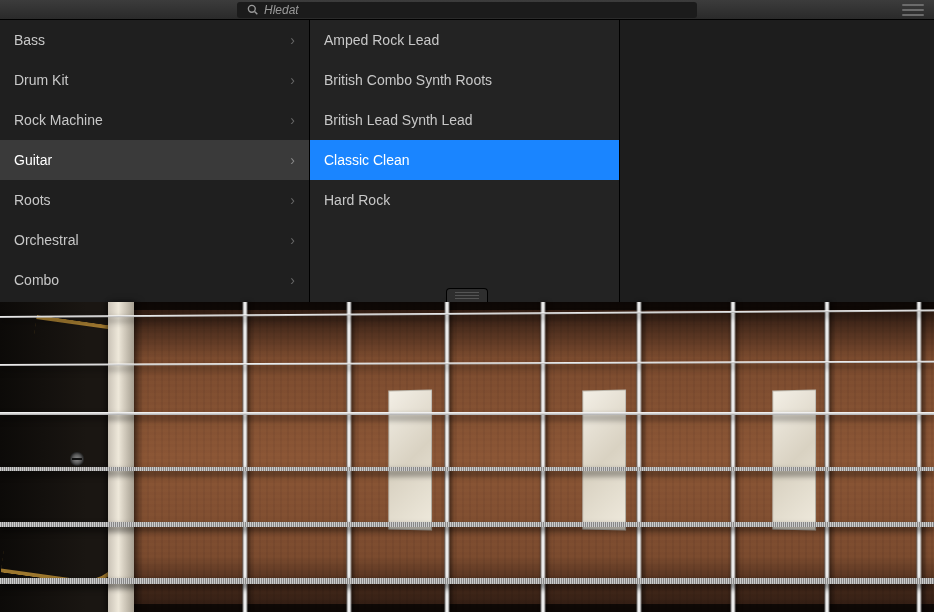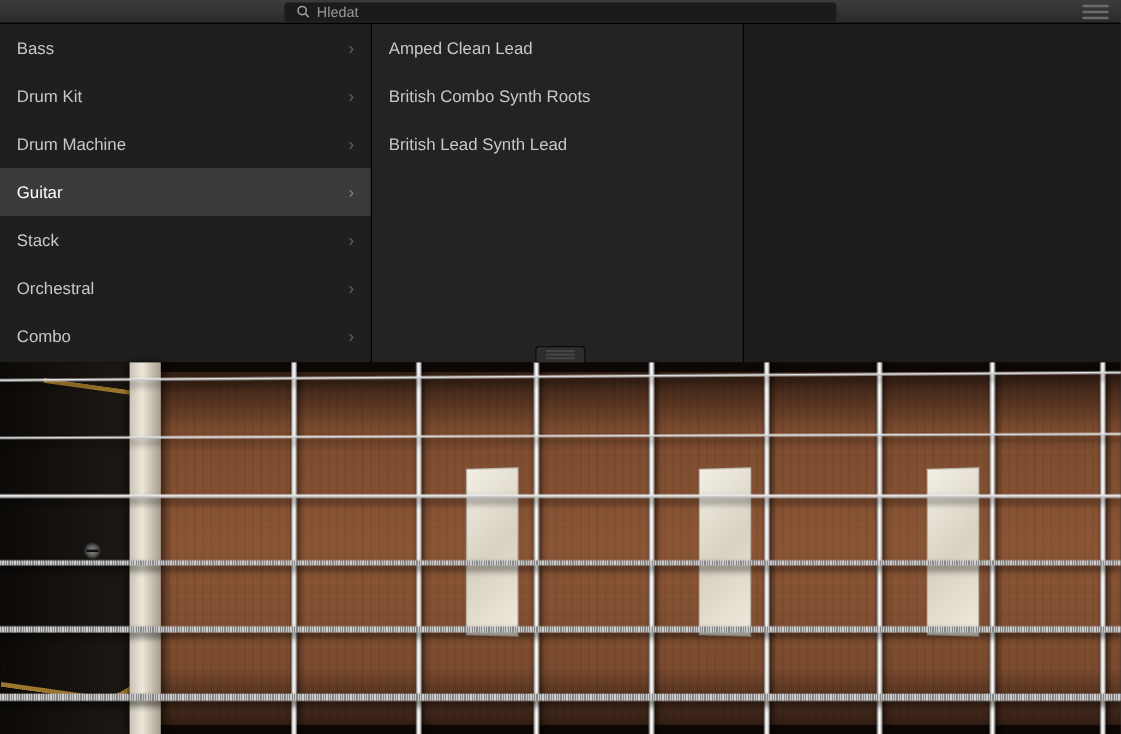--- a/index.html
+++ b/index.html
@@ -27,20 +27,21 @@
       display: flex;
       align-items: center;
       gap: 6px;
       color: #9a9a9a;
       font-size: 12px;
       background: #1b1b1b;
       border-radius: 3px;
       padding: 1px 10px;
       width: 460px;
       height: 16px;
+      font-style: italic;
     }
     .search-field svg { width: 11px; height: 11px; }
     .hamburger {
       position: absolute;
       right: 10px;
       width: 22px;
       height: 12px;
       display: flex;
       flex-direction: column;
       justify-content: space-between;
@@ -203,49 +204,55 @@
   <div class="col" id="cat-col">
       <div class="item">
         <span>Bass</span>
         <span class="chevron">›</span>
       </div>
       <div class="item">
         <span>Drum Kit</span>
         <span class="chevron">›</span>
       </div>
       <div class="item">
-        <span>Drum Machine</span>
+        <span>Rock Machine</span>
         <span class="chevron">›</span>
       </div>
       <div class="item active-cat">
         <span>Guitar</span>
         <span class="chevron">›</span>
       </div>
       <div class="item">
-        <span>Stack</span>
+        <span>Roots</span>
         <span class="chevron">›</span>
       </div>
       <div class="item">
         <span>Orchestral</span>
         <span class="chevron">›</span>
       </div>
       <div class="item">
         <span>Combo</span>
         <span class="chevron">›</span>
       </div>
     </div>
   <div class="col right" id="preset-col">
       <div class="item">
-        <span>Amped Clean Lead</span>
+        <span>Amped Rock Lead</span>
       </div>
       <div class="item">
         <span>British Combo Synth Roots</span>
       </div>
       <div class="item">
         <span>British Lead Synth Lead</span>
+      </div>
+      <div class="item selected">
+        <span>Classic Clean</span>
+      </div>
+      <div class="item">
+        <span>Hard Rock</span>
       </div>
     </div>
   <div class="col fill"></div>
   <div class="drag-handle">
     <span></span>
       <span></span>
       <span></span>
   </div>
 </div>
 

